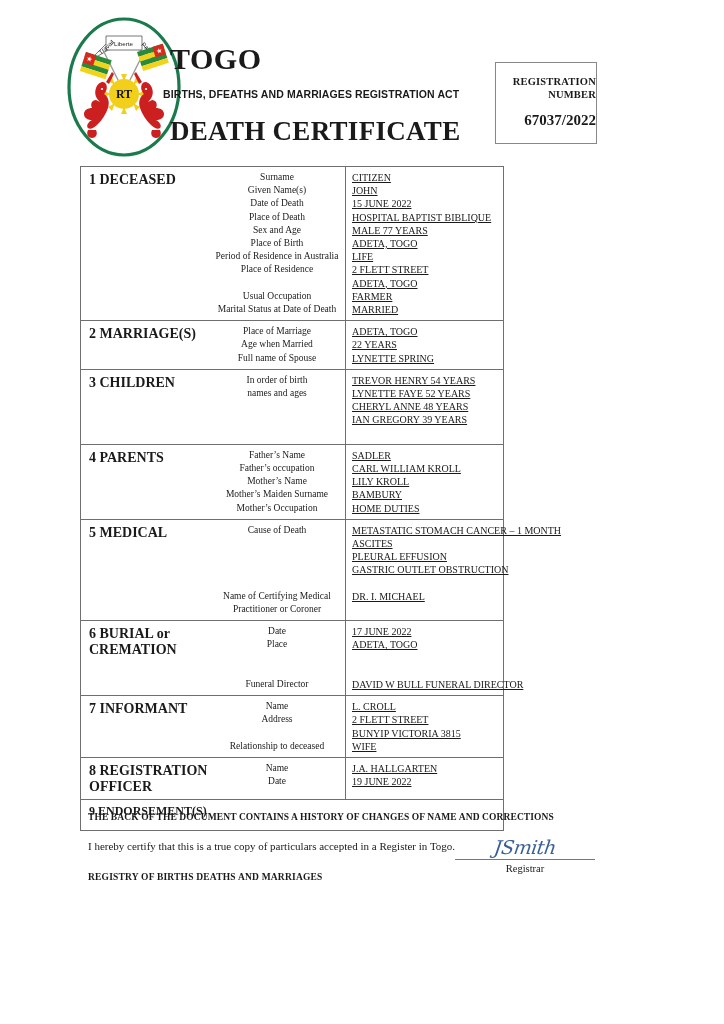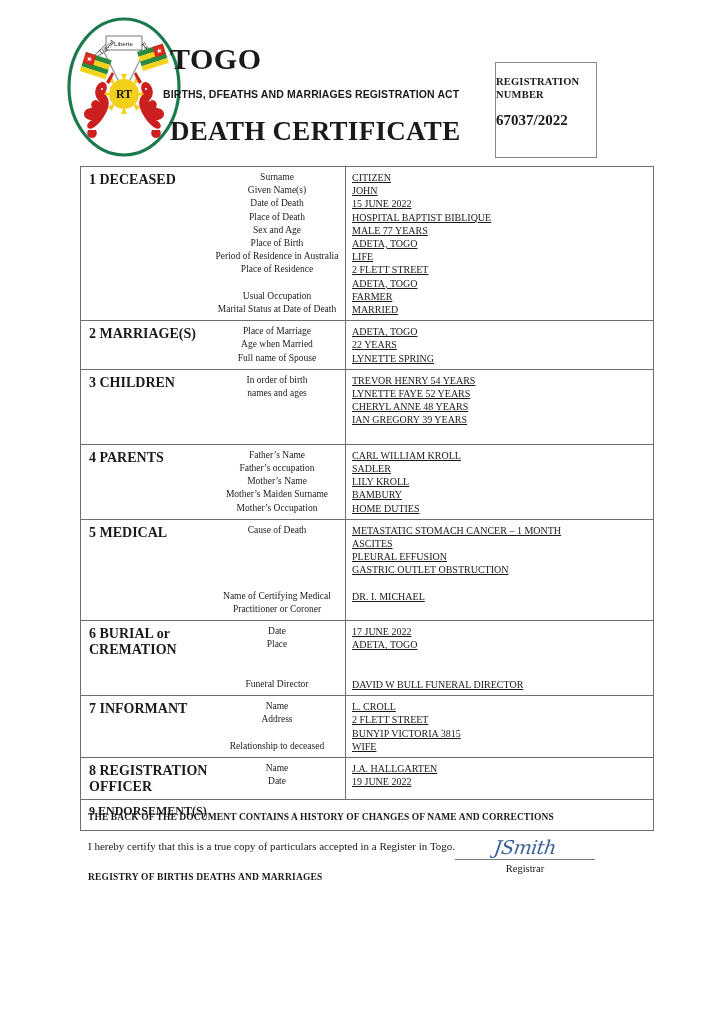--- a/index.html
+++ b/index.html
@@ -56,42 +56,42 @@
     font-family: "Liberation Serif", serif;
     font-weight: bold;
     font-size: 27px;
     letter-spacing: 0.3px;
     margin-top: 16px;
   }
 
   .regbox {
     position: absolute;
     left: 495px; top: 62px;
-    width: 102px; height: 96px;
+    width: 102px; height: 82px;
     border: 1px solid #888;
-    text-align: left;
+    text-align: right;
     padding-top: 12px;
   }
   .regbox .rb-label {
     font-weight: bold;
     font-size: 10.5px;
     line-height: 1.25;
     letter-spacing: 0.2px;
   }
   .regbox .rb-value {
     font-weight: bold;
     font-size: 15px;
     margin-top: 11px;
   }
 
   
   .cert-table {
     position: absolute;
     left: 80px; top: 166px;
-    width: 574px;
+    width: 424px;
     border: 1.5px solid #6f6f6f;
     background: #fff;
   }
   .section {
     display: flex;
     border-bottom: 1.5px solid #6f6f6f;
     min-height: 20px;
   }
   .section:last-child { border-bottom: none; }
 
@@ -346,22 +346,22 @@
   <div class="section">
     <div class="sec-title">4 PARENTS</div>
     <div class="sec-labels">
       <div>Father’s Name</div>
       <div>Father’s occupation</div>
       <div>Mother’s Name</div>
       <div>Mother’s Maiden Surname</div>
       <div>Mother’s Occupation</div>
     </div>
     <div class="sec-values">
+      <div>SADLER</div>
       <div>CARL WILLIAM KROLL</div>
-      <div>SADLER</div>
       <div>LILY KROLL</div>
       <div>BAMBURY</div>
       <div>HOME DUTIES</div>
     </div>
   </div>
 
   <div class="section">
     <div class="sec-title">5 MEDICAL</div>
     <div class="sec-labels">
       <div>Cause of Death</div>

